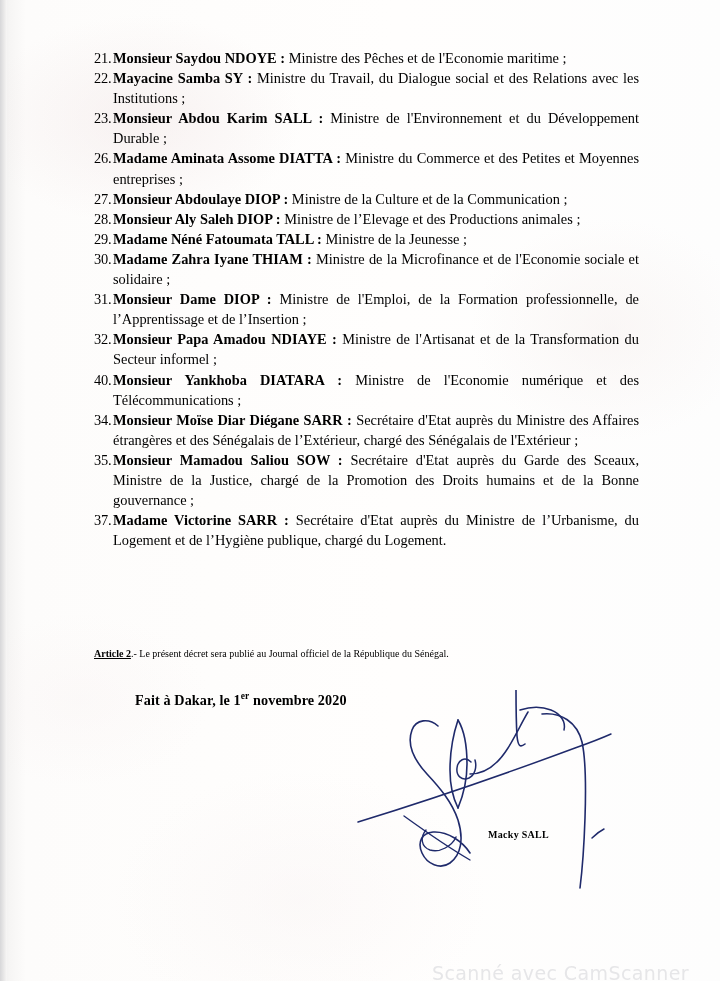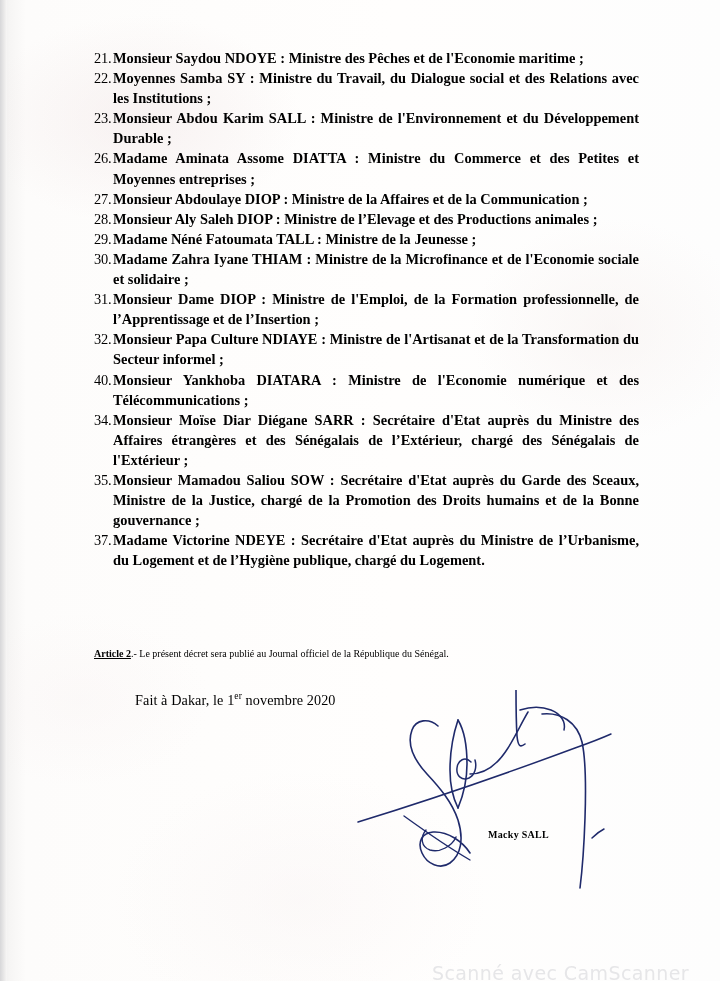--- a/index.html
+++ b/index.html
@@ -75,21 +75,21 @@
   .body-txt {
     flex: 1 1 auto;
     text-align: justify;
     text-justify: inter-word;
     hyphens: none;
   }
   .nm {
     font-weight: bold;
   }
   .role {
-    font-weight: bold;
+    font-weight: normal;
   }
 
   
   #article2 {
     position: absolute;
     left: 94px;
     top: 644px;
     width: 548px;
     font-size: 10px;
     line-height: 20px;
@@ -98,21 +98,21 @@
     font-weight: bold;
     text-decoration: underline;
   }
 
   
   #date-line {
     position: absolute;
     left: 135px;
     top: 692px;
     font-size: 14.2px;
-    font-weight: normal;
+    font-weight: bold;
     letter-spacing: 0.1px;
   }
   #date-line sup {
     font-size: 9.5px;
     vertical-align: super;
     line-height: 0;
   }
 
   
   #signature-wrap {
@@ -154,69 +154,69 @@
 
 <div id="content">
 
   <div class="list" id="minister-list">
       <div class="item">
         <span class="num">21.</span>
         <span class="body-txt"><span class="nm">Monsieur Saydou NDOYE :</span><span class="role"> Ministre des Pêches et de l'Economie maritime ;</span></span>
       </div>
       <div class="item">
         <span class="num">22.</span>
-        <span class="body-txt"><span class="nm">Moyennes Samba SY :</span><span class="role"> Ministre du Travail, du Dialogue social et des Relations avec les Institutions ;</span></span>
+        <span class="body-txt"><span class="nm">Mayacine Samba SY :</span><span class="role"> Ministre du Travail, du Dialogue social et des Relations avec les Institutions ;</span></span>
       </div>
       <div class="item">
         <span class="num">23.</span>
         <span class="body-txt"><span class="nm">Monsieur Abdou Karim SALL :</span><span class="role"> Ministre de l'Environnement et du Développement Durable ;</span></span>
       </div>
       <div class="item">
         <span class="num">26.</span>
         <span class="body-txt"><span class="nm">Madame Aminata Assome DIATTA :</span><span class="role"> Ministre du Commerce et des Petites et Moyennes entreprises ;</span></span>
       </div>
       <div class="item">
         <span class="num">27.</span>
-        <span class="body-txt"><span class="nm">Monsieur Abdoulaye DIOP :</span><span class="role"> Ministre de la Affaires et de la Communication ;</span></span>
+        <span class="body-txt"><span class="nm">Monsieur Abdoulaye DIOP :</span><span class="role"> Ministre de la Culture et de la Communication ;</span></span>
       </div>
       <div class="item">
         <span class="num">28.</span>
         <span class="body-txt"><span class="nm">Monsieur Aly Saleh DIOP :</span><span class="role"> Ministre de l’Elevage et des Productions animales ;</span></span>
       </div>
       <div class="item">
         <span class="num">29.</span>
         <span class="body-txt"><span class="nm">Madame Néné Fatoumata TALL :</span><span class="role"> Ministre de la Jeunesse ;</span></span>
       </div>
       <div class="item">
         <span class="num">30.</span>
         <span class="body-txt"><span class="nm">Madame Zahra Iyane THIAM :</span><span class="role"> Ministre de la Microfinance et de l'Economie sociale et solidaire ;</span></span>
       </div>
       <div class="item">
         <span class="num">31.</span>
         <span class="body-txt"><span class="nm">Monsieur Dame DIOP :</span><span class="role"> Ministre de l'Emploi, de la Formation professionnelle, de l’Apprentissage et de l’Insertion ;</span></span>
       </div>
       <div class="item">
         <span class="num">32.</span>
-        <span class="body-txt"><span class="nm">Monsieur Papa Culture NDIAYE :</span><span class="role"> Ministre de l'Artisanat et de la Transformation du Secteur informel ;</span></span>
+        <span class="body-txt"><span class="nm">Monsieur Papa Amadou NDIAYE :</span><span class="role"> Ministre de l'Artisanat et de la Transformation du Secteur informel ;</span></span>
       </div>
       <div class="item">
         <span class="num">40.</span>
         <span class="body-txt"><span class="nm">Monsieur Yankhoba DIATARA :</span><span class="role"> Ministre de l'Economie numérique et des Télécommunications ;</span></span>
       </div>
       <div class="item">
         <span class="num">34.</span>
         <span class="body-txt"><span class="nm">Monsieur Moïse Diar Diégane SARR :</span><span class="role"> Secrétaire d'Etat auprès du Ministre des Affaires étrangères et des Sénégalais de l’Extérieur, chargé des Sénégalais de l'Extérieur ;</span></span>
       </div>
       <div class="item">
         <span class="num">35.</span>
         <span class="body-txt"><span class="nm">Monsieur Mamadou Saliou SOW :</span><span class="role"> Secrétaire d'Etat auprès du Garde des Sceaux, Ministre de la Justice, chargé de la Promotion des Droits humains et de la Bonne gouvernance ;</span></span>
       </div>
       <div class="item">
         <span class="num">37.</span>
-        <span class="body-txt"><span class="nm">Madame Victorine NDEYE :</span><span class="role"> Secrétaire d'Etat auprès du Ministre de l’Urbanisme, du Logement et de l’Hygiène publique, chargé du Logement.</span></span>
+        <span class="body-txt"><span class="nm">Madame Victorine SARR :</span><span class="role"> Secrétaire d'Etat auprès du Ministre de l’Urbanisme, du Logement et de l’Hygiène publique, chargé du Logement.</span></span>
       </div>
     </div>
 
   <div id="article2">
     <span class="art-label">Article 2</span><span class="art-text">.- Le présent décret sera publié au Journal officiel de la République du Sénégal.</span>
   </div>
 
   <div id="date-line">
     <span>Fait à Dakar, le 1</span><sup>er</sup><span> novembre 2020</span>
   </div>

